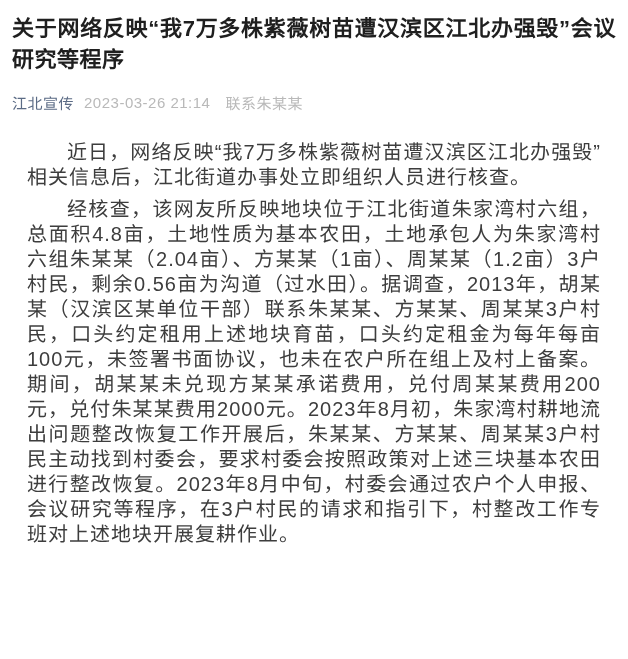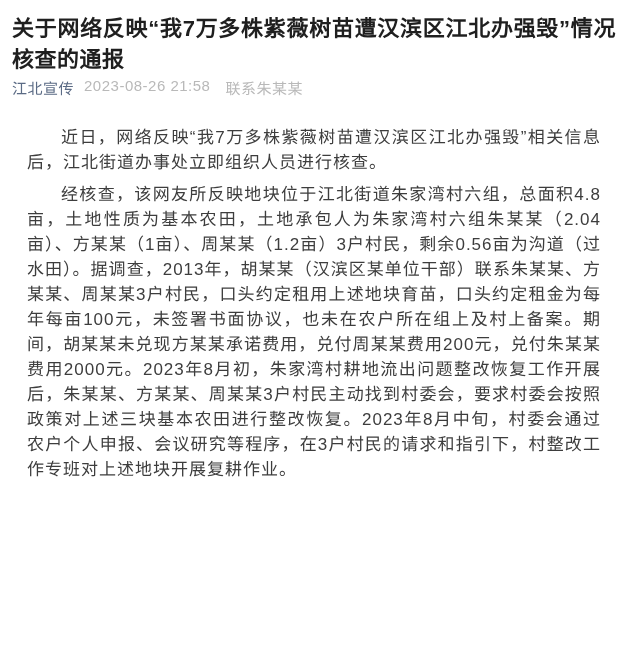--- a/index.html
+++ b/index.html
@@ -17,23 +17,23 @@
   }
   .article-title {
     font-size: 22px;
     font-weight: 700;
     color: #1f1f1f;
     line-height: 31px;
     letter-spacing: 0.5px;
     text-align: justify;
   }
   .byline {
-    margin-top: 2px;
+    margin-top: 17px;
     display: flex;
-    align-items: flex-start;
+    align-items: center;
     font-size: 15px;
     letter-spacing: 0.5px;
     white-space: nowrap;
   }
   .account-name {
     color: #5b6b85;
     cursor: pointer;
   }
   .publish-time {
     color: #b9b9b9;
@@ -41,39 +41,39 @@
   }
   .publish-location {
     color: #b9b9b9;
     margin-left: 15px;
   }
   .article-body {
     margin-top: 27px;
     padding: 0 15px;
   }
   .article-body p {
-    font-size: 17px;
+    font-size: 20px;
     color: #3d3d3d;
     line-height: 25px;
     letter-spacing: 1px;
     text-align: justify;
     text-indent: 2em;
     margin-bottom: 7px;
   }
 </style>
 </head>
 <body>
 
 <div class="article">
 
-  <h1 class="article-title">关于网络反映“我7万多株紫薇树苗遭汉滨区江北办强毁”情况核查的通报</h1>
+  <h1 class="article-title">关于网络反映“我7万多株紫薇树苗遭汉滨区江北办强毁”会议研究等程序</h1>
 
   <div class="byline">
     <span class="account-name">江北宣传</span>
-    <span class="publish-time">2023-08-26 21:58</span>
+    <span class="publish-time">2023-03-26 21:14</span>
     <span class="publish-location">联系朱某某</span>
   </div>
 
   <div class="article-body">
     <p>近日，网络反映“我7万多株紫薇树苗遭汉滨区江北办强毁”相关信息后，江北街道办事处立即组织人员进行核查。</p>
     <p>经核查，该网友所反映地块位于江北街道朱家湾村六组，总面积4.8亩，土地性质为基本农田，土地承包人为朱家湾村六组朱某某（2.04亩）、方某某（1亩）、周某某（1.2亩）3户村民，剩余0.56亩为沟道（过水田）。据调查，2013年，胡某某（汉滨区某单位干部）联系朱某某、方某某、周某某3户村民，口头约定租用上述地块育苗，口头约定租金为每年每亩100元，未签署书面协议，也未在农户所在组上及村上备案。期间，胡某某未兑现方某某承诺费用，兑付周某某费用200元，兑付朱某某费用2000元。2023年8月初，朱家湾村耕地流出问题整改恢复工作开展后，朱某某、方某某、周某某3户村民主动找到村委会，要求村委会按照政策对上述三块基本农田进行整改恢复。2023年8月中旬，村委会通过农户个人申报、会议研究等程序，在3户村民的请求和指引下，村整改工作专班对上述地块开展复耕作业。</p>
 
   </div>
 
 </div>

